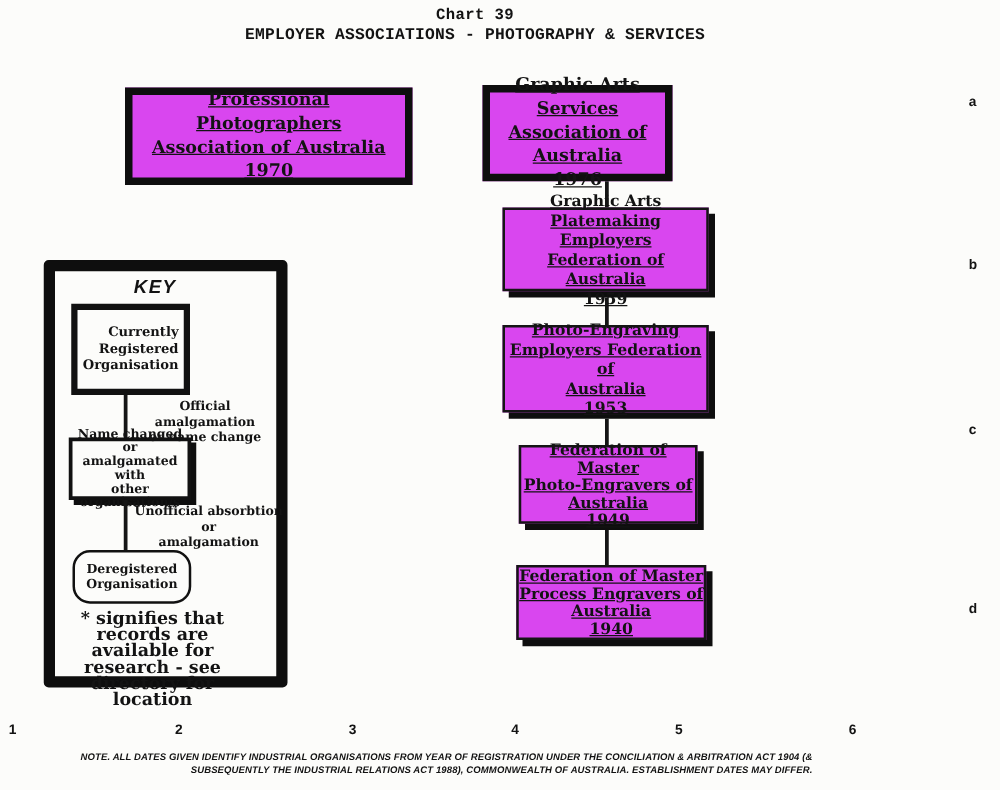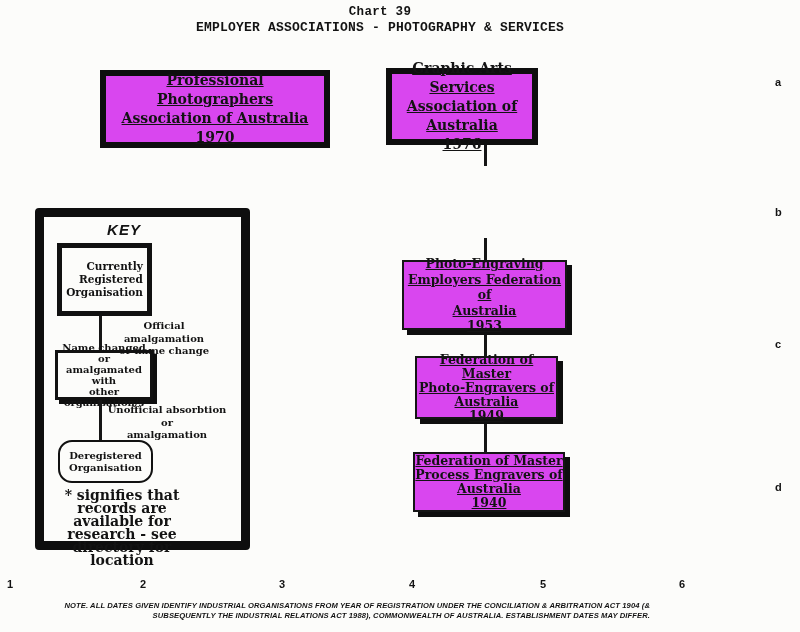--- a/index.html
+++ b/index.html
@@ -26,21 +26,21 @@
   .heavy  { border:6px solid #0e0e0e; }
   .shadowed { border:2.5px solid #151515; box-shadow:5px 5px 0 #0e0e0e; }
   .big-text   { font-size:14px;  line-height:19px; }
   .mid-text   { font-size:12.5px; line-height:15.5px; }
   .mid-text2  { font-size:12.5px; line-height:14px; }
 
   .vline { position:absolute; width:3px; background:#151515; }
 
   
   .key {
-    position:absolute; left:35px; top:208px; width:215px; height:342px;
+    position:absolute; left:35px; top:208px; width:195px; height:342px;
     box-sizing:border-box; border:9px solid #0e0e0e; border-radius:4px;
     background:#fcfcfa;
   }
   .key > * { position:absolute; }
   .key-title { top:4px; left:0; width:160px; text-align:center;
     font-family:"Liberation Sans", sans-serif; font-style:italic;
     font-weight:bold; font-size:15px; letter-spacing:1px; }
   .key-reg {
     left:13px; top:26px; width:95px; height:73px; box-sizing:border-box;
     border:5px solid #111; display:flex; align-items:center; justify-content:center;
@@ -91,20 +91,24 @@
   <div class="box heavy big-text ml" style="left:100px; top:70px; width:230px; height:78px;">Professional Photographers
 Association of Australia
 1970</div>
 
   <div class="box heavy big-text ml" style="left:386px; top:68px; width:152px; height:77px;">Graphic Arts Services
 Association of Australia
 1976</div>
 
   <div class="vline" style="left:484px; top:145px; height:21px;"></div>
 
+  <div class="box shadowed mid-text ml" style="left:402px; top:166px; width:165px; height:67px;">Graphic Arts
+Platemaking Employers
+Federation of Australia
+1959</div>
 
   <div class="vline" style="left:484px; top:238px; height:22px;"></div>
 
   <div class="box shadowed mid-text ml" style="left:402px; top:260px; width:165px; height:70px;">Photo-Engraving
 Employers Federation of
 Australia
 1953</div>
 
   <div class="vline" style="left:484px; top:335px; height:21px;"></div>
 

